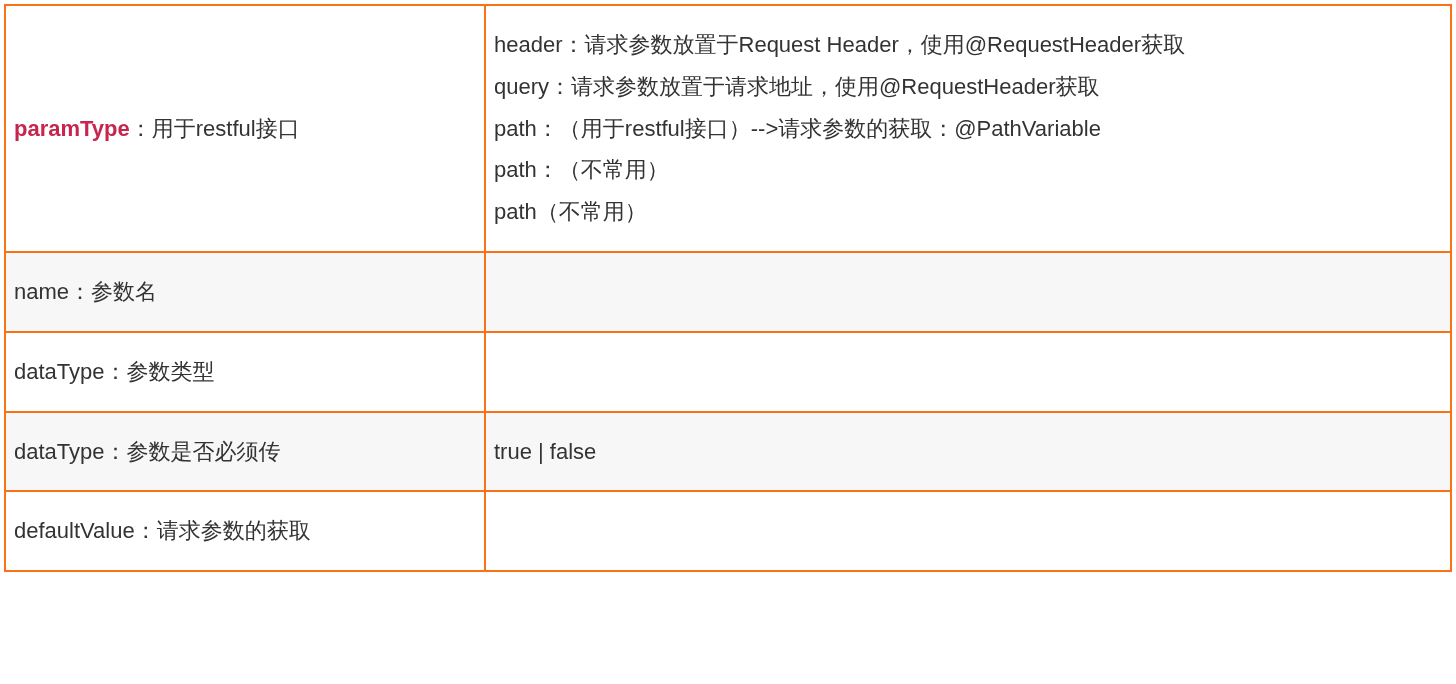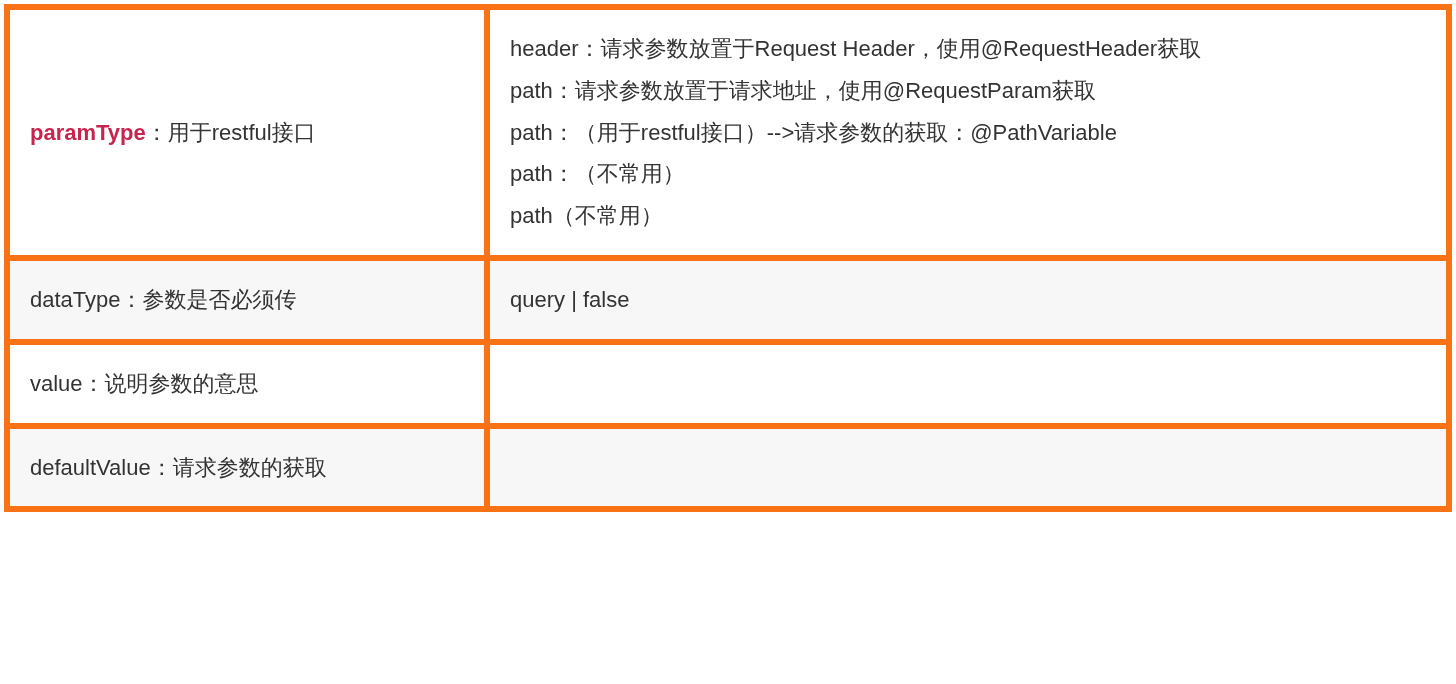--- a/index.html
+++ b/index.html
@@ -10,22 +10,22 @@
     font-size: 22px;
     color: #333;
     background: #fff;
   }
   table {
     width: 100%;
     border-collapse: collapse;
     table-layout: fixed;
   }
   td {
-    border: 6px solid #f97316;
-    padding: 18px 20px;
+    border: 2px solid #f97316;
+    padding: 18px 8px;
     vertical-align: middle;
     line-height: 1.9;
   }
   tr:nth-child(even) td {
     background: #f7f7f7;
   }
   col.left { width: 480px; }
   .keyword {
     font-weight: bold;
     color: #c7254e;
@@ -42,44 +42,50 @@
     <col>
   </colgroup>
   <tbody>
 
     <tr>
       <td>
         <span class="keyword">paramType</span><span>：用于restful接口</span>
       </td>
       <td>
         <div class="desc-line">header：请求参数放置于Request Header，使用@RequestHeader获取</div>
-        <div class="desc-line">path：请求参数放置于请求地址，使用@RequestParam获取</div>
+        <div class="desc-line">query：请求参数放置于请求地址，使用@RequestHeader获取</div>
         <div class="desc-line">path：（用于restful接口）--&gt;请求参数的获取：@PathVariable</div>
         <div class="desc-line">path：（不常用）</div>
         <div class="desc-line">path（不常用）</div>
       </td>
     </tr>
 
+    <tr>
+      <td>
+        <span>name：参数名</span>
+      </td>
+      <td></td>
+    </tr>
 
+    <tr>
+      <td>
+        <span>dataType：参数类型</span>
+      </td>
+      <td></td>
+    </tr>
 
     <tr>
       <td>
         <span>dataType：参数是否必须传</span>
       </td>
       <td>
-        <span>query | false</span>
+        <span>true | false</span>
       </td>
     </tr>
 
-    <tr>
-      <td>
-        <span>value：说明参数的意思</span>
-      </td>
-      <td></td>
-    </tr>
 
     <tr>
       <td>
         <span>defaultValue：请求参数的获取</span>
       </td>
       <td></td>
     </tr>
   </tbody>
 </table>
 

